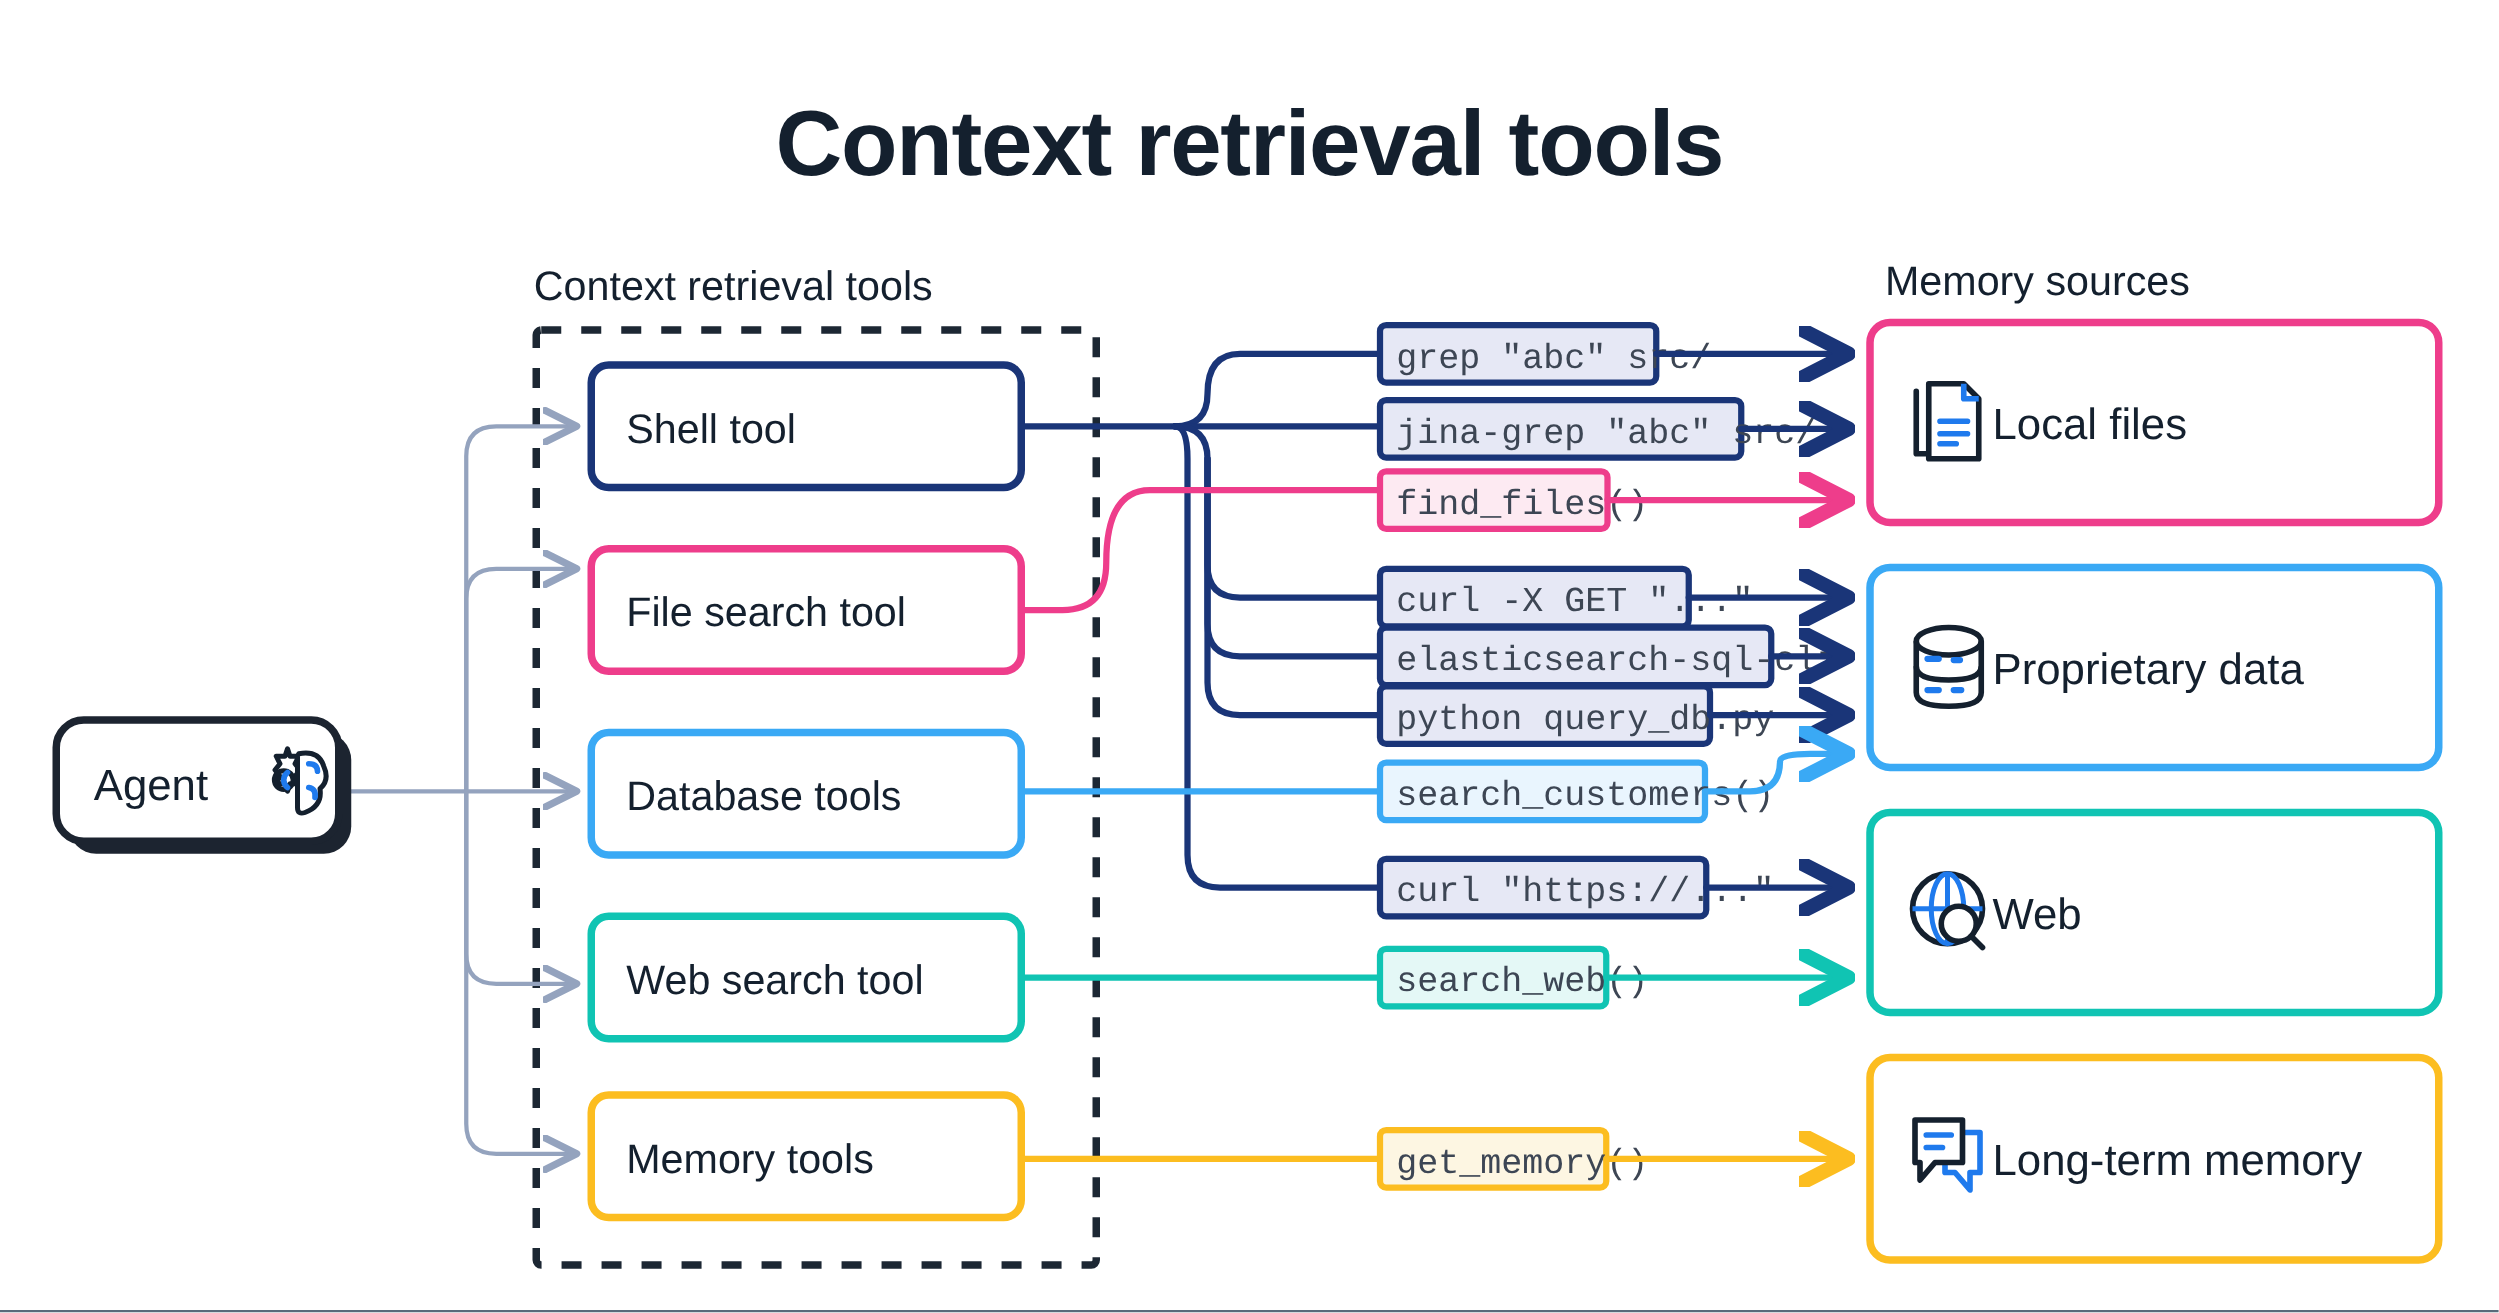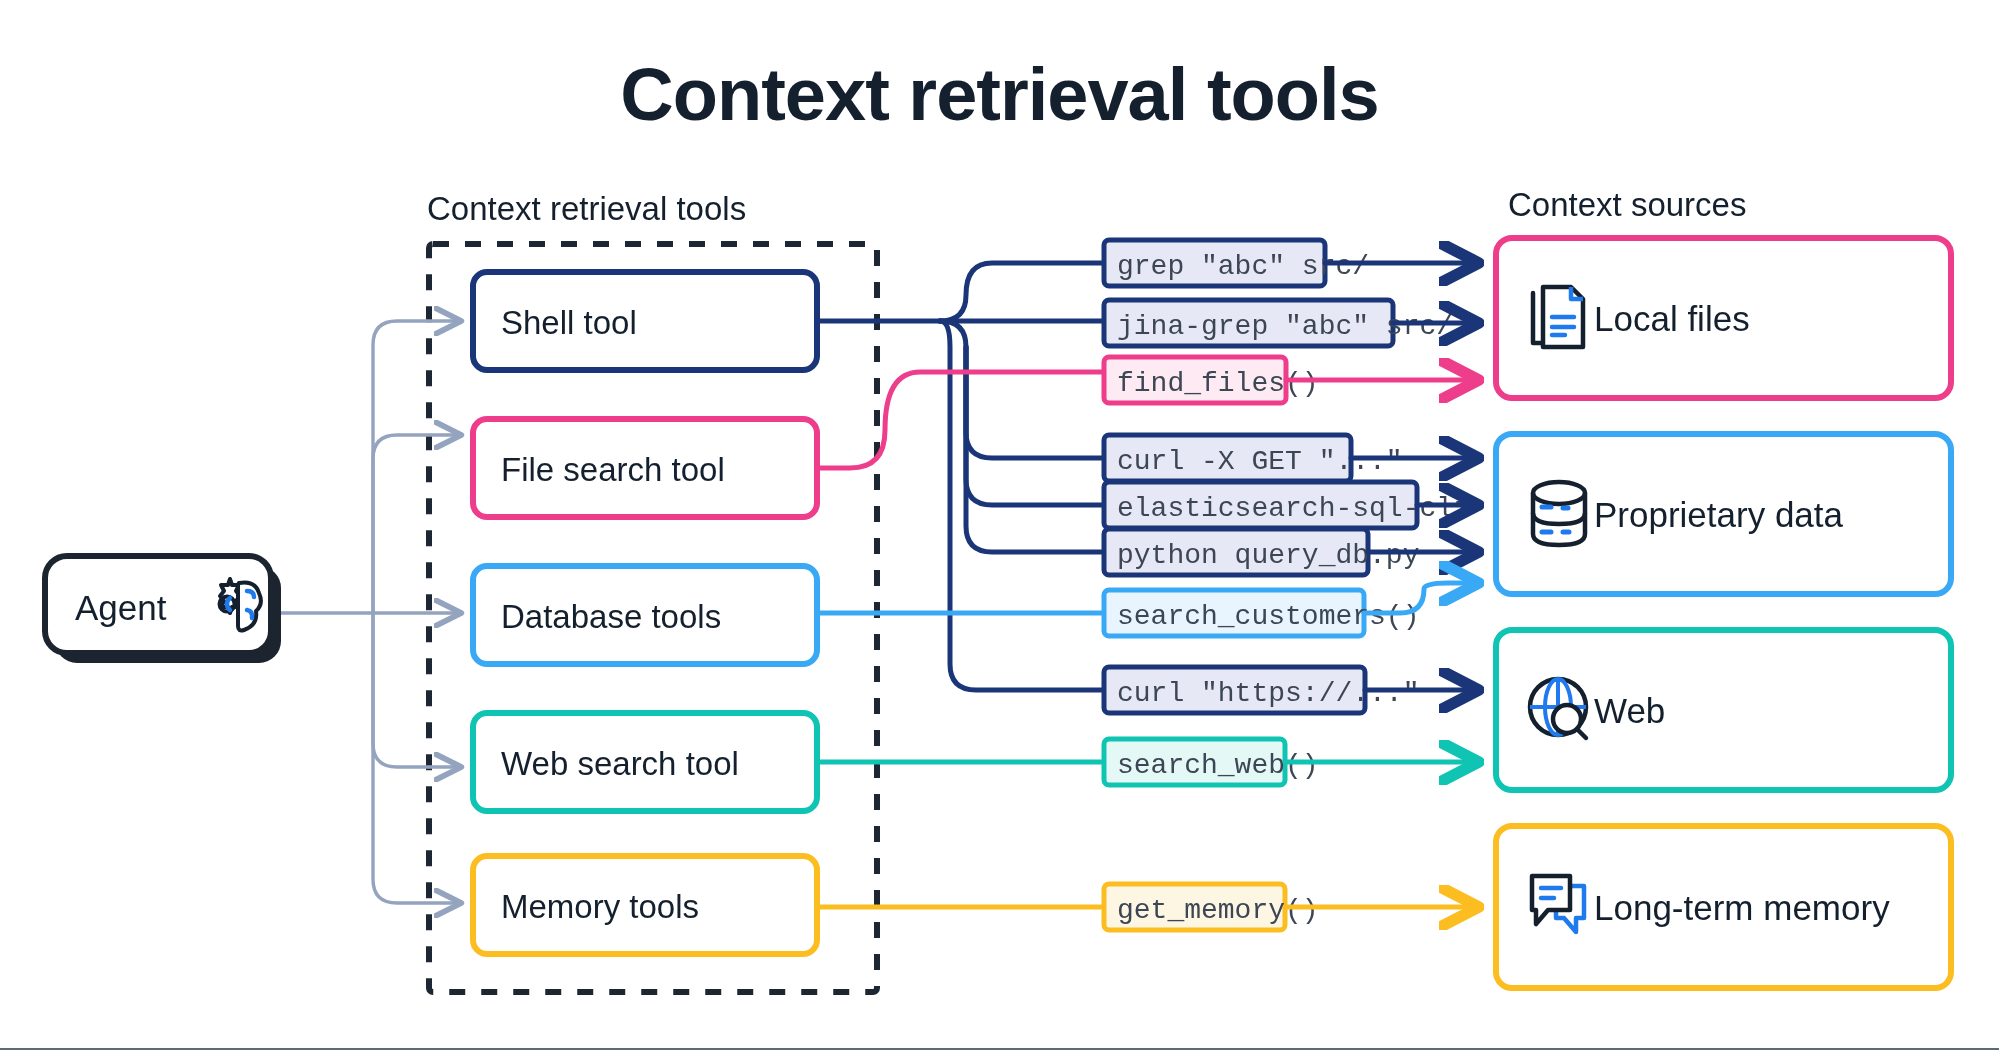--- a/index.html
+++ b/index.html
@@ -1,37 +1,37 @@
 <!DOCTYPE html>
 <html><head>
 <meta charset="utf-8">
 <style>
   html,body{margin:0;padding:0;background:#ffffff;}
   body{width:1999px;height:1050px;position:relative;overflow:hidden;
        font-family:"Liberation Sans",sans-serif;color:#14202e;}
-  #root{position:absolute;inset:0;}
+  #root{position:absolute;inset:0;margin-top:20px;}
   svg.diagram{position:absolute;top:0;left:0;width:1999px;height:1050px;}
   .title{
     position:absolute;top:52px;left:0;width:1999px;text-align:center;
     font-size:74px;font-weight:bold;letter-spacing:-1px;color:#14202e;
   }
   .col-label{position:absolute;font-size:33px;color:#14202e;}
   #lbl-tools{left:427px;top:190px;}
   #lbl-sources{left:1508px;top:186px;}
   .footer-rule{position:absolute;left:0;bottom:0;width:1999px;height:2px;background:#5a6b7a;}
 </style>
 </head>
 <body>
 
 <div id="root">
 
   <div class="title">Context retrieval tools</div>
 
   <div class="col-label" id="lbl-tools">Context retrieval tools</div>
-  <div class="col-label" id="lbl-sources">Context sources</div>
+  <div class="col-label" id="lbl-sources">Memory sources</div>
 
   <svg class="diagram" viewBox="0 0 1999 1050">
     <defs>
       <marker id="ah-gray" markerWidth="9" markerHeight="9" refX="7.6" refY="4.5" orient="auto">
         <path d="M0.6,0.8 L8,4.5 L0.6,8.2" fill="none" stroke="#94a3be" stroke-width="1.7" stroke-linecap="round" stroke-linejoin="round"></path>
       </marker>
       <marker id="ah-navy" markerWidth="9" markerHeight="9" refX="7.4" refY="4.5" orient="auto">
         <path d="M0.6,0.7 L8,4.5 L0.6,8.3" fill="none" stroke="#1a3578" stroke-width="2.3" stroke-linecap="round" stroke-linejoin="round"></path>
       </marker>
       <marker id="ah-pink" markerWidth="9" markerHeight="9" refX="7.4" refY="4.5" orient="auto">

